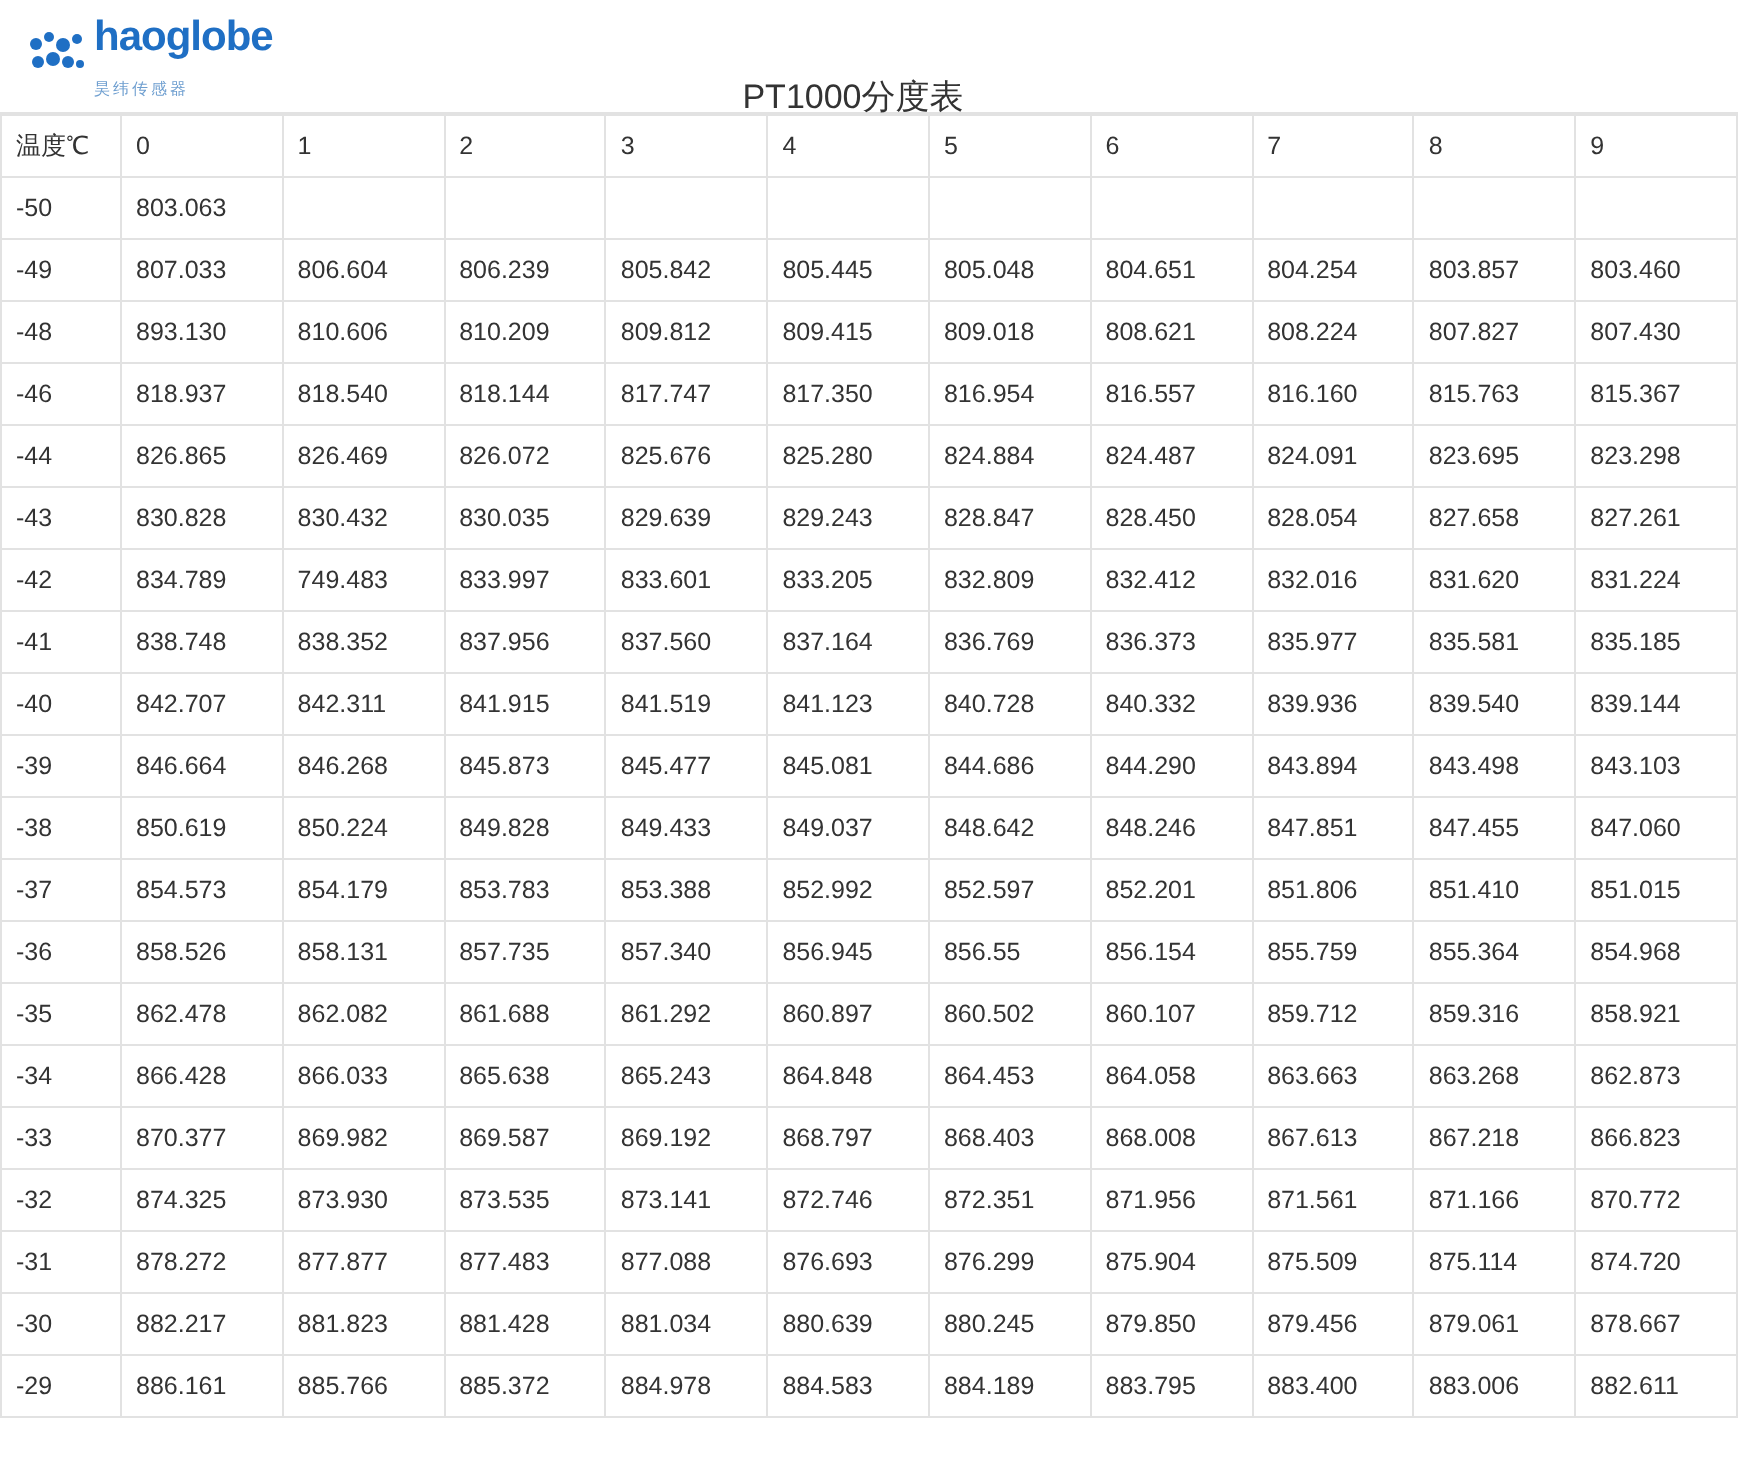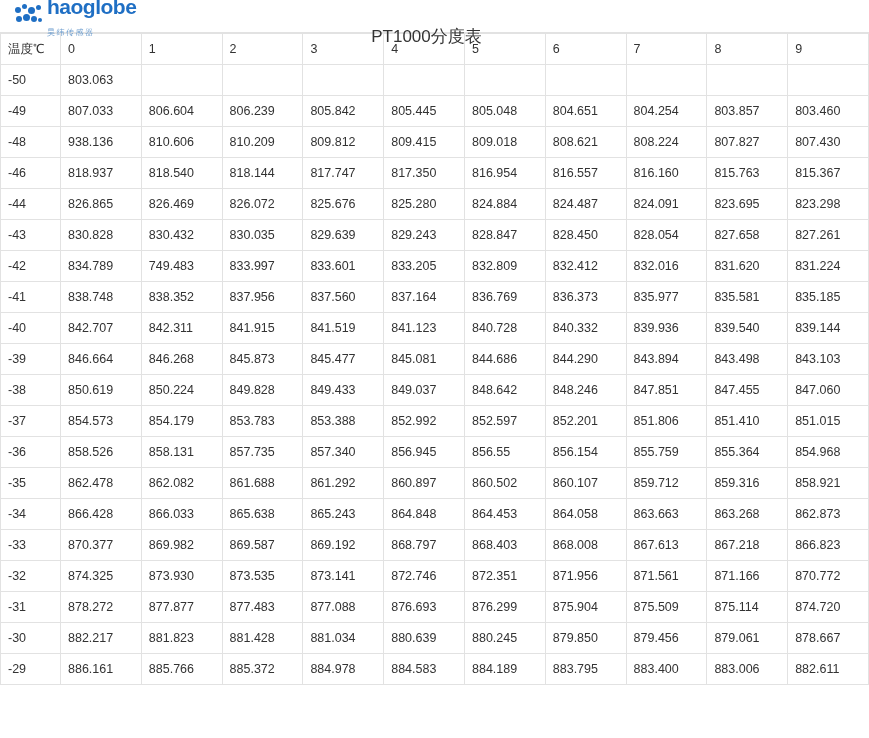--- a/index.html
+++ b/index.html
@@ -11,21 +11,21 @@
   }
   .page {
     width: 869px;
     height: 738px;
     position: relative;
     overflow: hidden;
     background: #ffffff;
   }
   
   .header {
-    height: 32px;
+    height: 56px;
     display: flex;
     align-items: center;
     position: relative;
   }
   .logo {
     display: flex;
     align-items: center;
     padding-left: 14px;
     width: 180px;
     flex: 0 0 auto;
@@ -167,21 +167,21 @@
             <td>805.842</td>
             <td>805.445</td>
             <td>805.048</td>
             <td>804.651</td>
             <td>804.254</td>
             <td>803.857</td>
             <td>803.460</td>
           </tr>
           <tr>
             <td>-48</td>
-            <td>938.136</td>
+            <td>893.130</td>
             <td>810.606</td>
             <td>810.209</td>
             <td>809.812</td>
             <td>809.415</td>
             <td>809.018</td>
             <td>808.621</td>
             <td>808.224</td>
             <td>807.827</td>
             <td>807.430</td>
           </tr>

